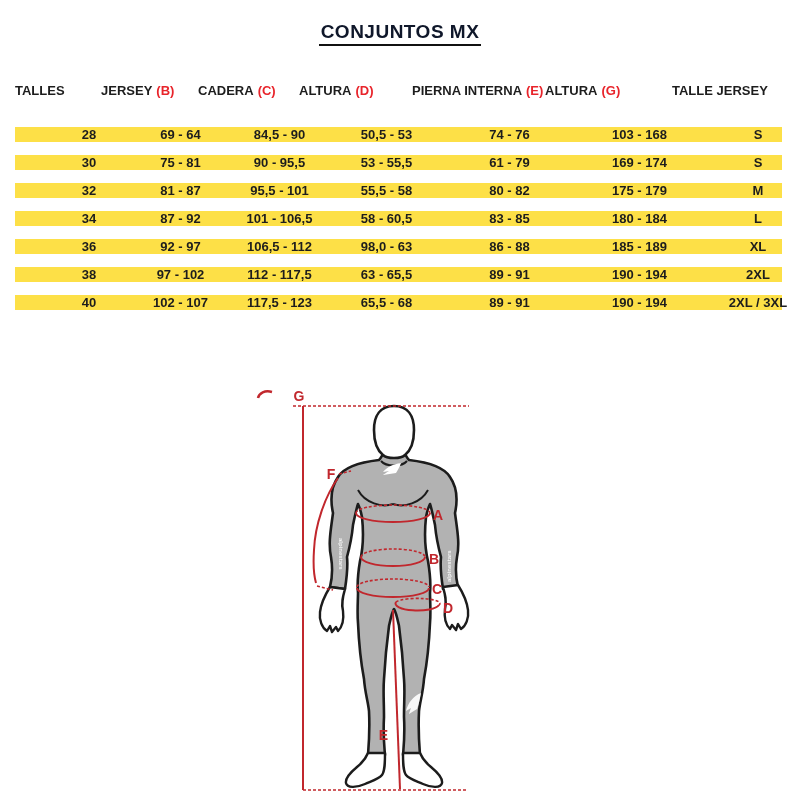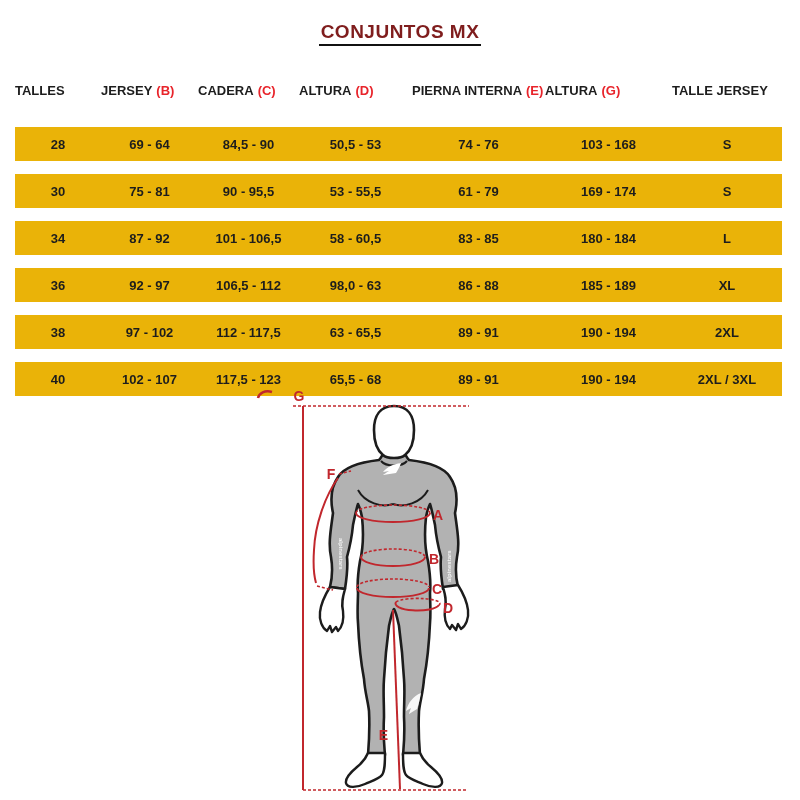--- a/index.html
+++ b/index.html
@@ -1,29 +1,29 @@
 <!DOCTYPE html>
 <html><head>
 <meta charset="utf-8">
 <style>
   html,body{margin:0;padding:0;background:#fff;}
   .screen{position:relative;width:800px;height:800px;background:#ffffff;overflow:hidden;
           font-family:"Liberation Sans",sans-serif;color:#1d1d1d;}
   
   .title-wrap{position:absolute;top:21px;left:0;right:0;text-align:center;}
   .title-wrap span{display:inline-block;font-size:19px;font-weight:bold;letter-spacing:.5px;
-          color:#7f1d1d;border-bottom:2px solid #111;padding:0 2px 1px 2px;}
+          color:#0f172a;border-bottom:2px solid #111;padding:0 2px 1px 2px;}
   
   .size-table{position:absolute;left:15px;top:80px;width:767px;font-weight:bold;}
   .thead,.trow{display:grid;grid-template-columns:86px 97px 101px 113px 133px 127px 110px;}
   .thead{height:20px;align-items:center;font-size:13px;}
   .hcell{white-space:nowrap;}
   .hletter{color:#e8242b;margin-left:4px;}
   .rows{margin-top:27px;}
-  .trow{height:34px;margin-bottom:13px;background:#eab308;align-items:center;font-size:13px;}
+  .trow{height:15px;margin-bottom:13px;background:#fde047;align-items:center;font-size:13px;padding-left:31px;}
   .cell{text-align:center;white-space:nowrap;}
   
   .diagram{position:absolute;left:250px;top:385px;width:410px;height:415px;}
   .mlabel{font-family:"Liberation Sans",sans-serif;font-weight:bold;font-size:14px;fill:#c1272d;}
   .sleeve-txt{font-family:"Liberation Sans",sans-serif;font-weight:bold;font-size:6px;fill:#ffffff;opacity:.85;}
 </style>
 </head>
 <body>
 
 <div class="screen">
@@ -54,20 +54,29 @@
         <div class="cell">S</div>
       </div>
       <div class="trow">
         <div class="cell">30</div>
         <div class="cell">75 - 81</div>
         <div class="cell">90 - 95,5</div>
         <div class="cell">53 - 55,5</div>
         <div class="cell">61 - 79</div>
         <div class="cell">169 - 174</div>
         <div class="cell">S</div>
+      </div>
+      <div class="trow">
+        <div class="cell">32</div>
+        <div class="cell">81 - 87</div>
+        <div class="cell">95,5 - 101</div>
+        <div class="cell">55,5 - 58</div>
+        <div class="cell">80 - 82</div>
+        <div class="cell">175 - 179</div>
+        <div class="cell">M</div>
       </div>
       <div class="trow">
         <div class="cell">34</div>
         <div class="cell">87 - 92</div>
         <div class="cell">101 - 106,5</div>
         <div class="cell">58 - 60,5</div>
         <div class="cell">83 - 85</div>
         <div class="cell">180 - 184</div>
         <div class="cell">L</div>
       </div>

